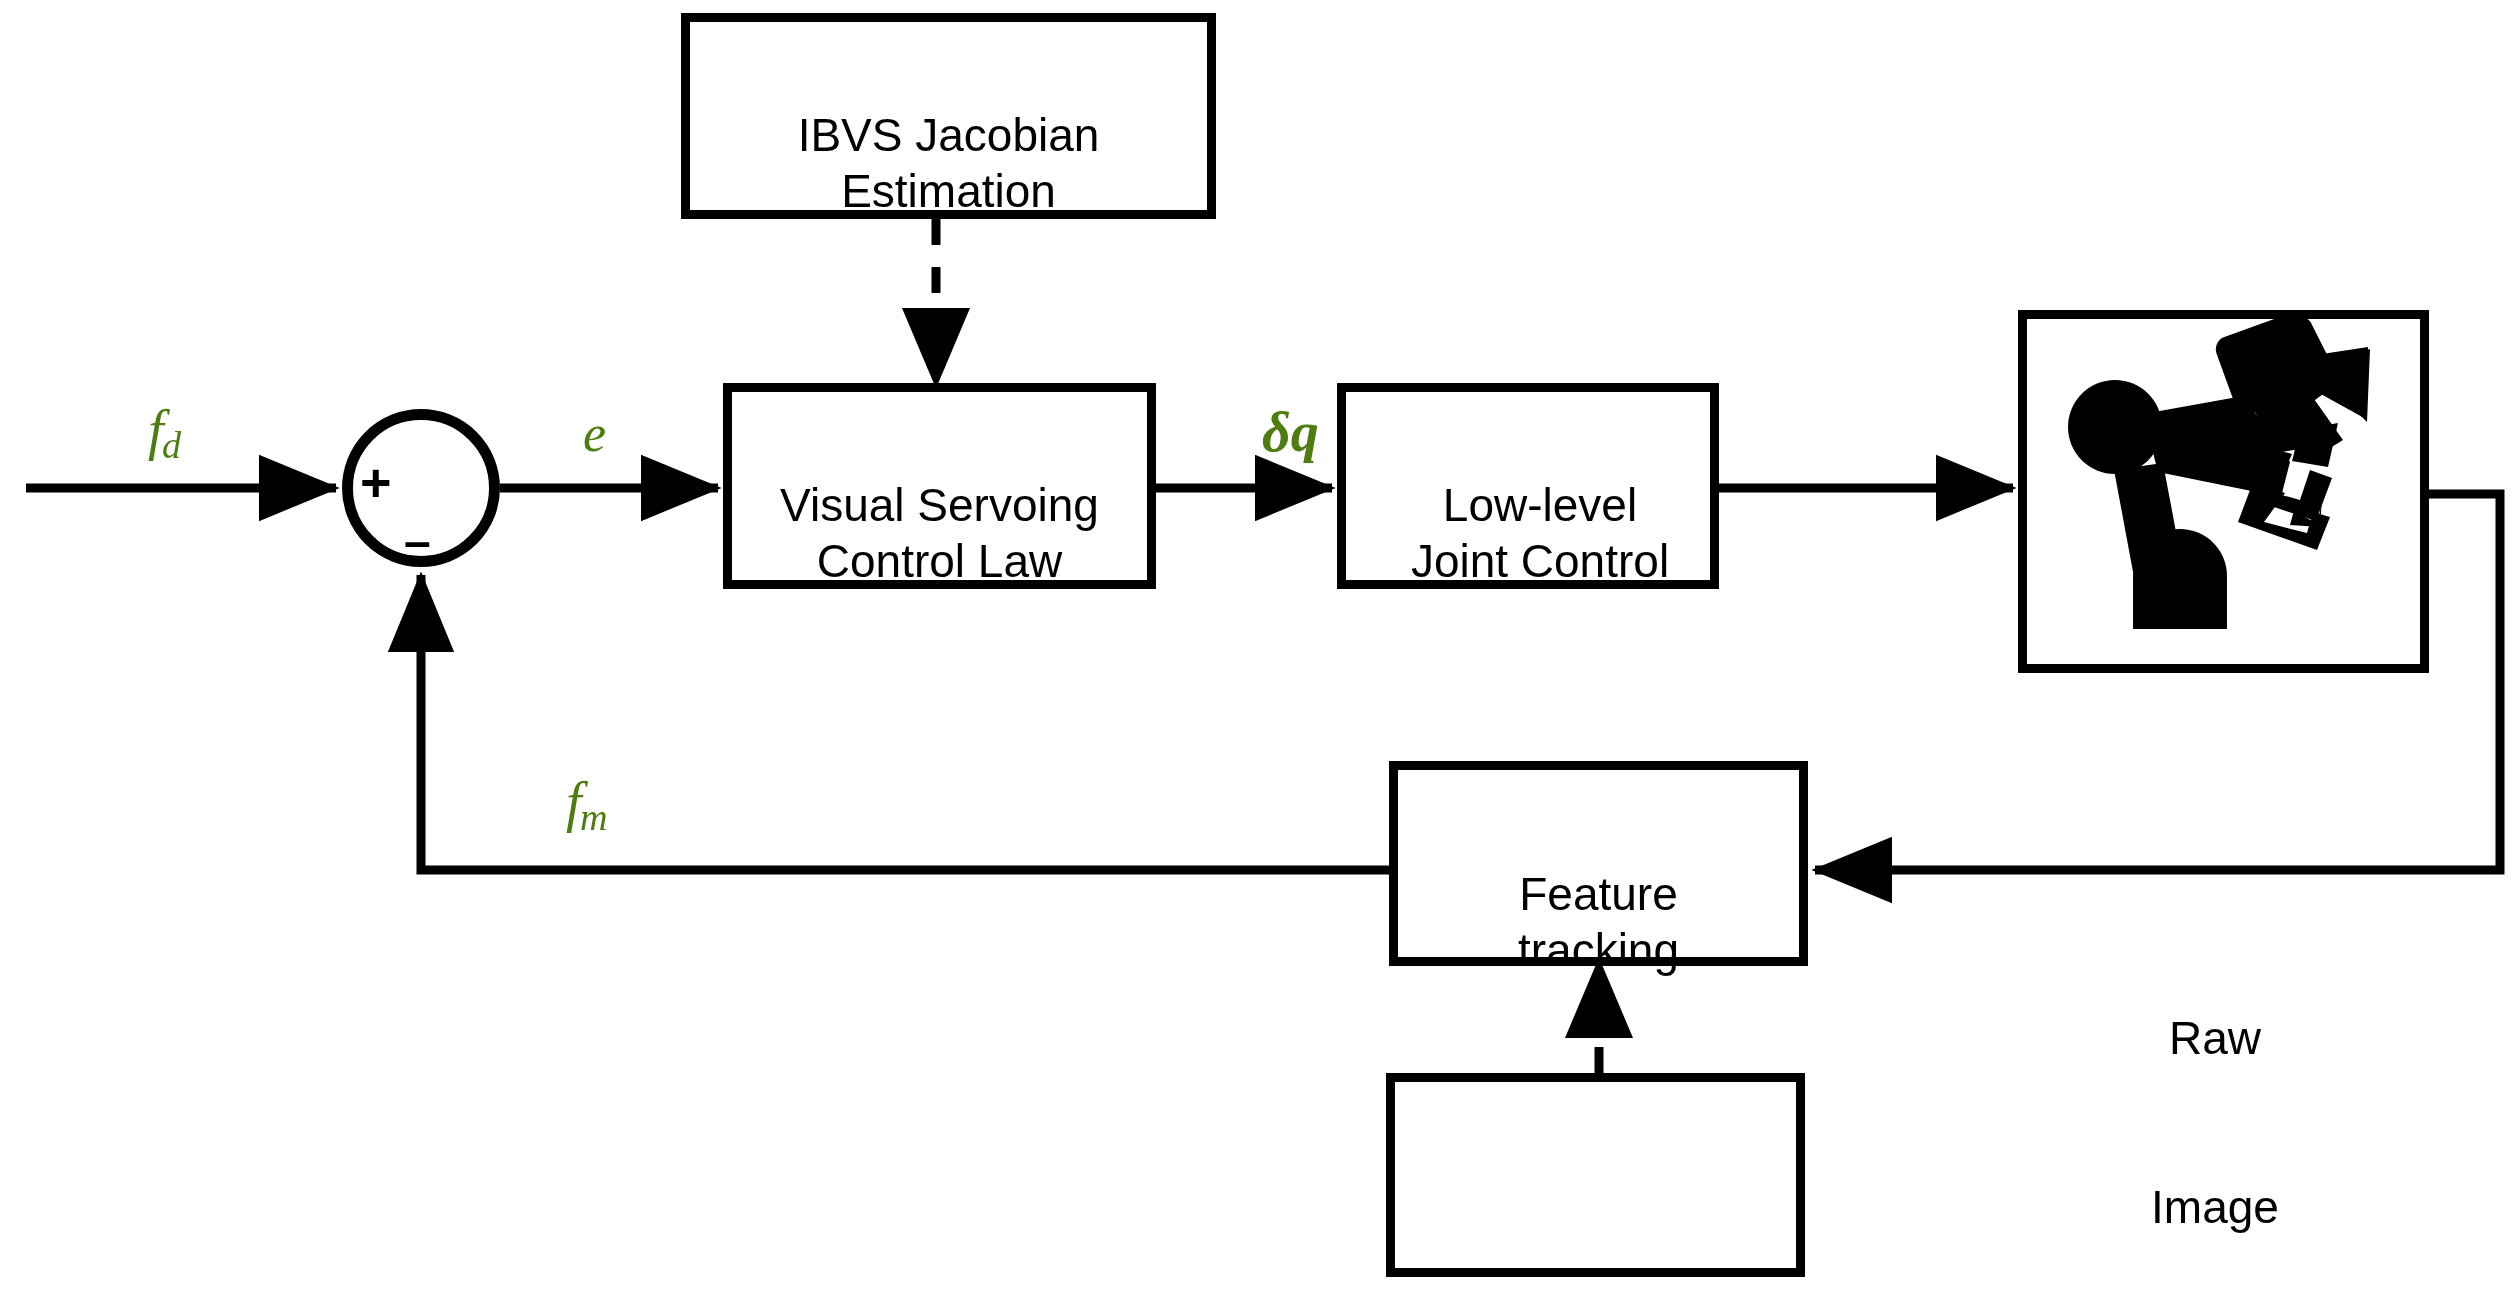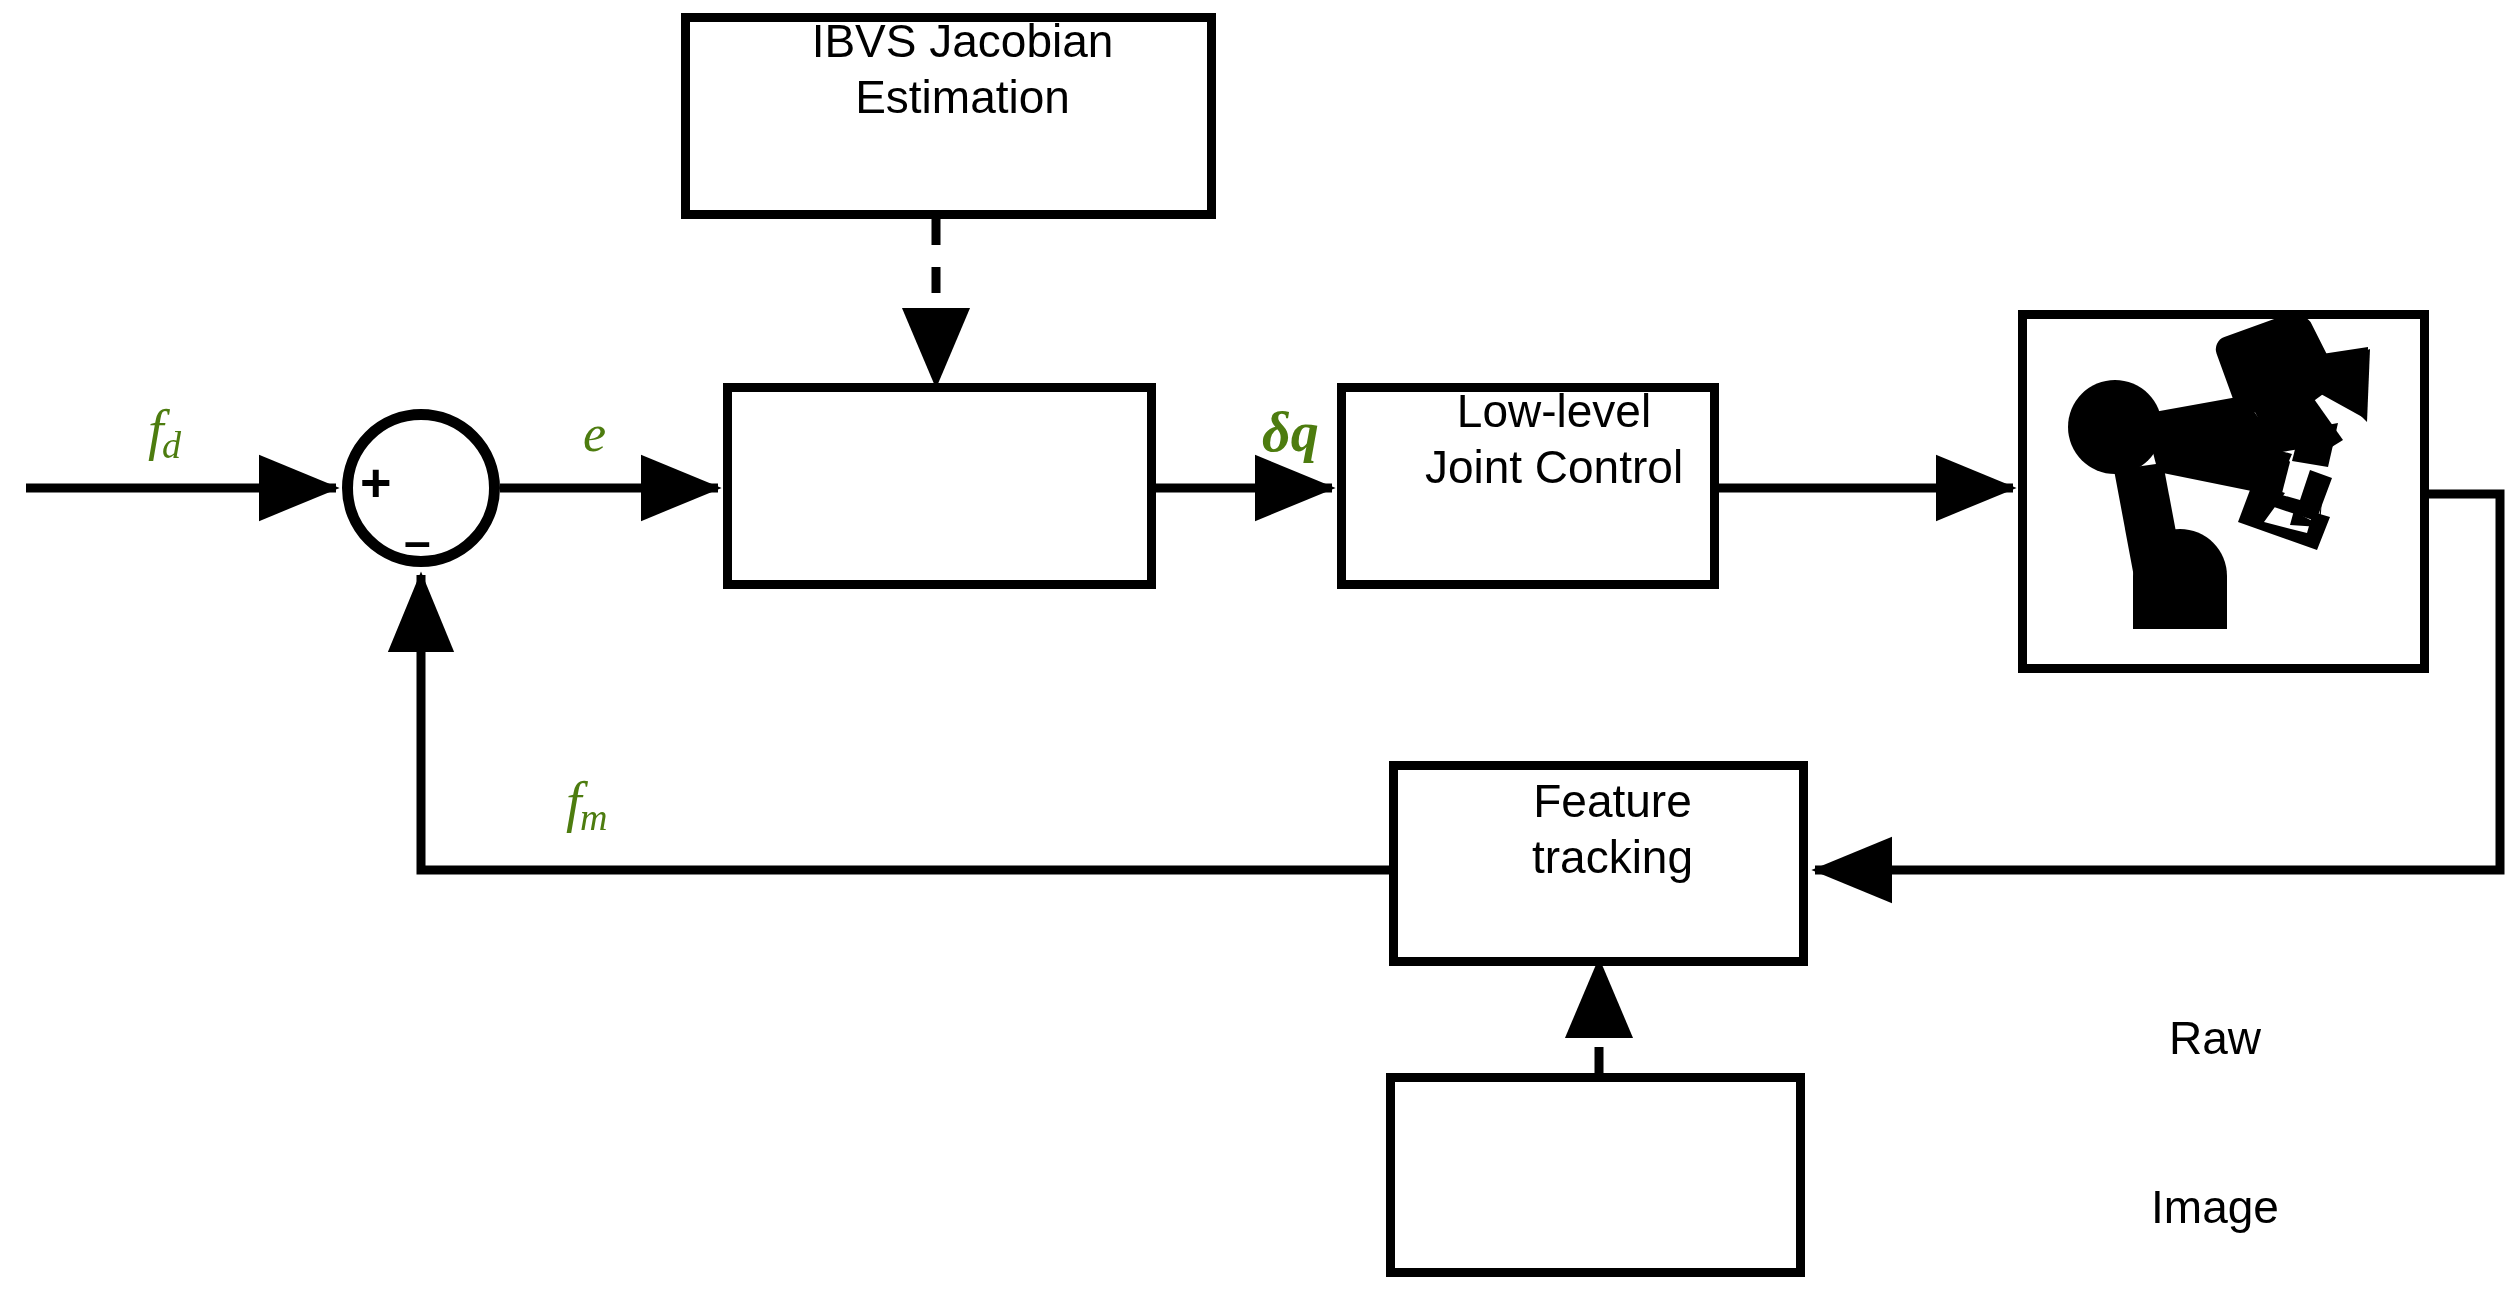--- a/index.html
+++ b/index.html
@@ -20,29 +20,28 @@
     left: 0;
     top: 0;
     width: 2517px;
     height: 1294px;
   }
   .blk-label {
     position: absolute;
     display: flex;
     flex-direction: column;
     align-items: center;
-    justify-content: flex-start;
+    justify-content: flex-end;
     text-align: center;
     font-family: "Liberation Sans", sans-serif;
     font-size: 46px;
     line-height: 1.22;
     color: #000000;
     pointer-events: none;
     white-space: pre;
-    padding-left: 14px;
   }
   .sig-label {
     position: absolute;
     font-family: "Liberation Serif", serif;
     font-style: italic;
     color: #4d7c0f;
     white-space: nowrap;
   }
   .sig-label .sub {
     font-size: 0.68em;
@@ -144,20 +143,24 @@
       <path d="M2322,354 L2368,347 L2366,419 L2319,393 Z"></path>
       <path d="M2315,370 L2370,349 L2367,422 Z"></path>
     </g>
   </svg>
 
   <div class="blk-label" style="left:681px; top:13px; width:535px; height:206px;">
     <div>IBVS Jacobian</div>
     <div>Estimation</div>
   </div>
 
+  <div class="blk-label" style="left:723px; top:383px; width:433px; height:206px;">
+    <div>Visual Servoing</div>
+    <div>Control Law</div>
+  </div>
 
   <div class="blk-label" style="left:1337px; top:383px; width:406px; height:206px;">
     <div>Low-level</div>
     <div>Joint Control</div>
   </div>
 
   <div class="blk-label" style="left:1389px; top:761px; width:419px; height:205px;margin-top:12px;">
     <div>Feature</div>
     <div>tracking</div>
   </div>

